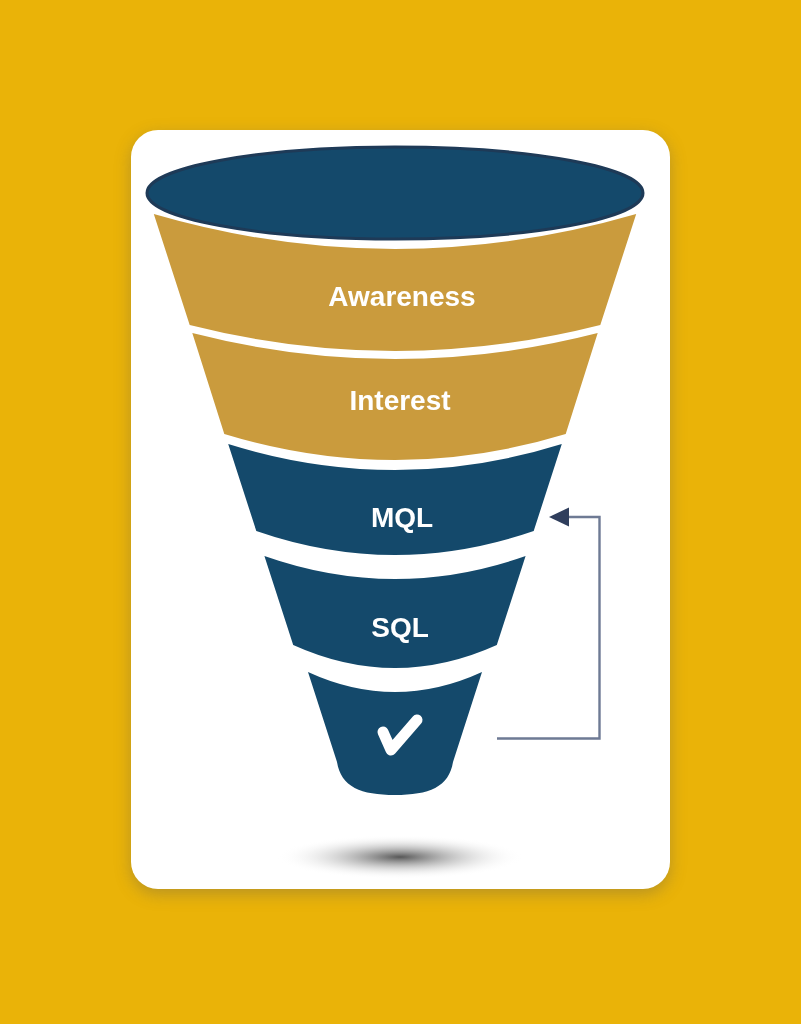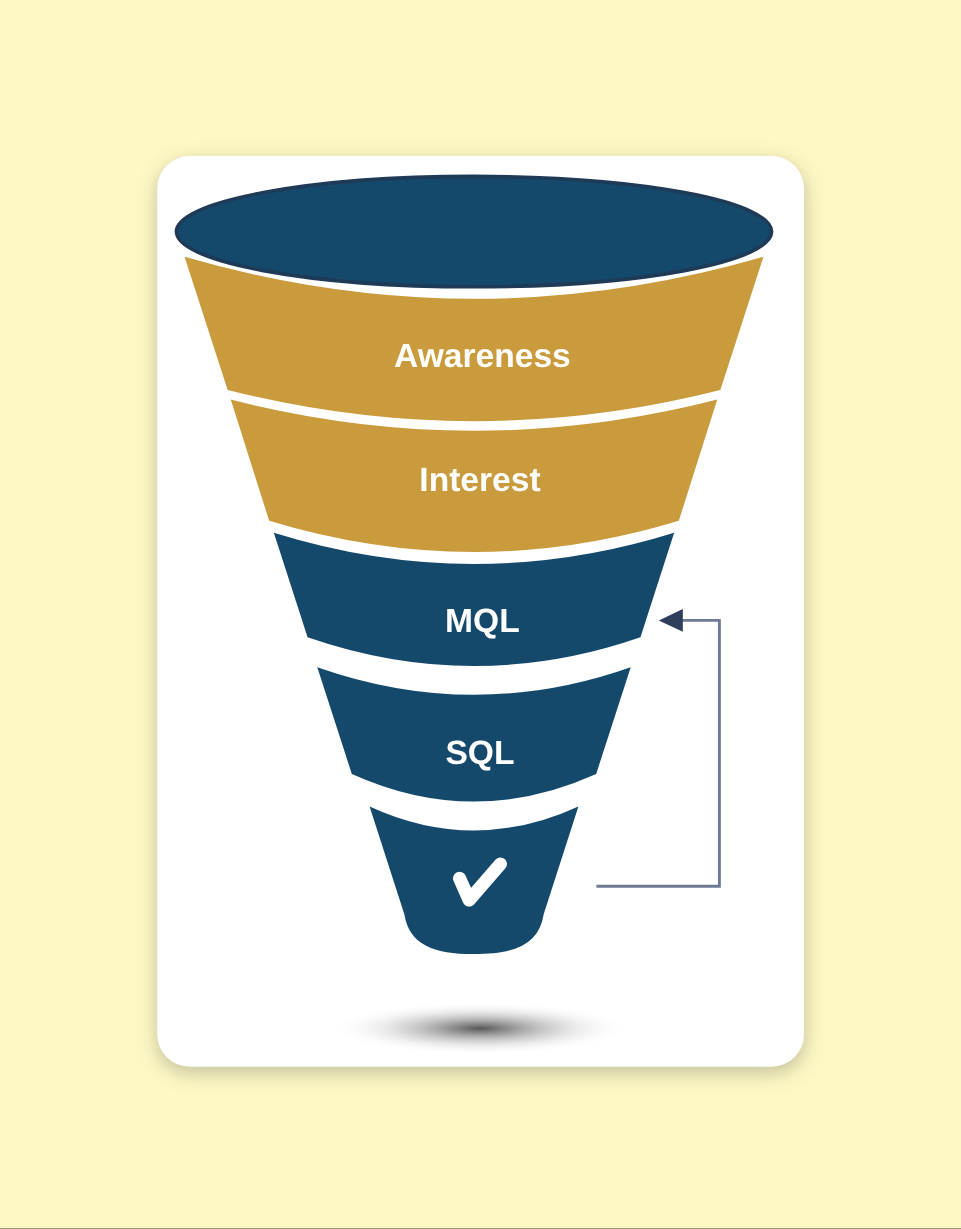--- a/index.html
+++ b/index.html
@@ -5,21 +5,21 @@
   * { margin: 0; padding: 0; box-sizing: border-box; }
   html, body {
     width: 801px; height: 1024px;
     background: #000000;
     overflow: hidden;
     font-family: "Liberation Sans", sans-serif;
   }
   .canvas {
     position: relative;
     width: 801px; height: 1024px;
-    background: #fef9c3;
+    background: #eab308;
   }
   .card {
     position: absolute;
     left: 131px; top: 130px;
     width: 539px; height: 759px;
     background: #ffffff;
     border-radius: 27px;
     box-shadow: 0 5px 16px rgba(90,90,90,0.35);
   }
   .funnel-svg {

